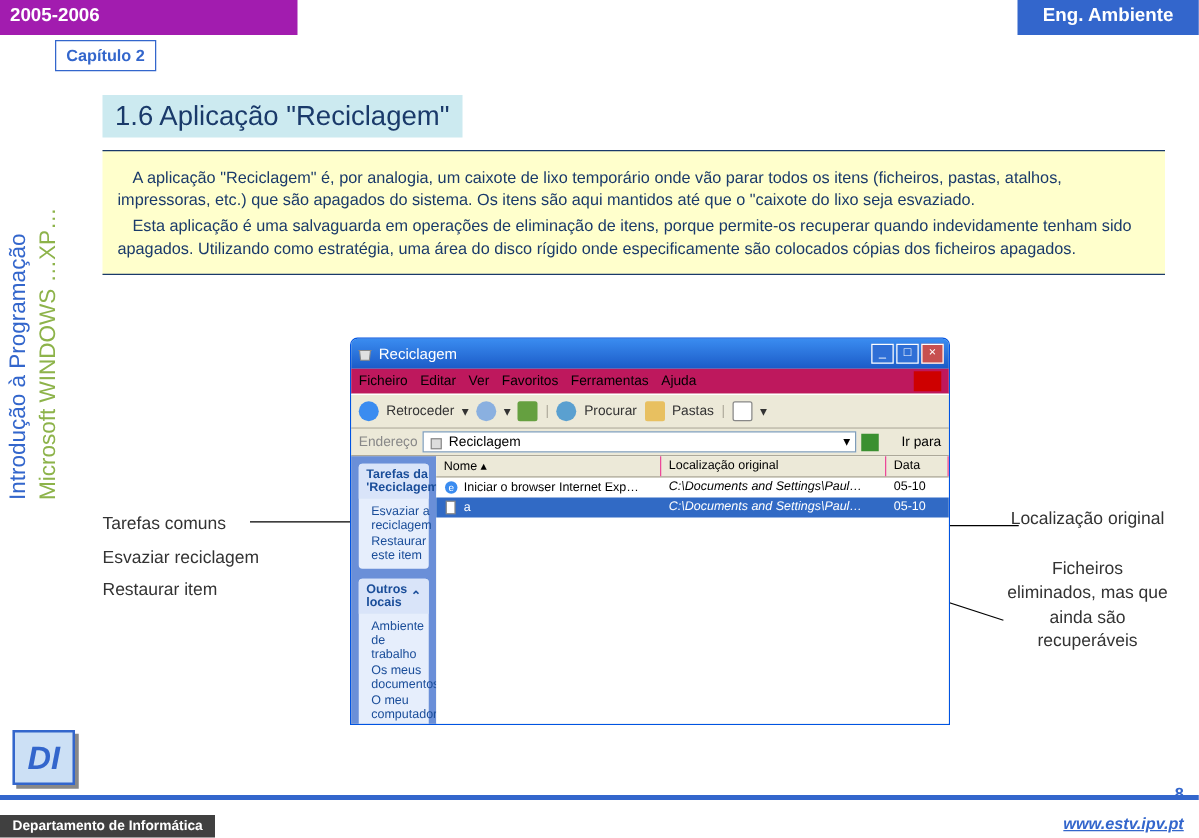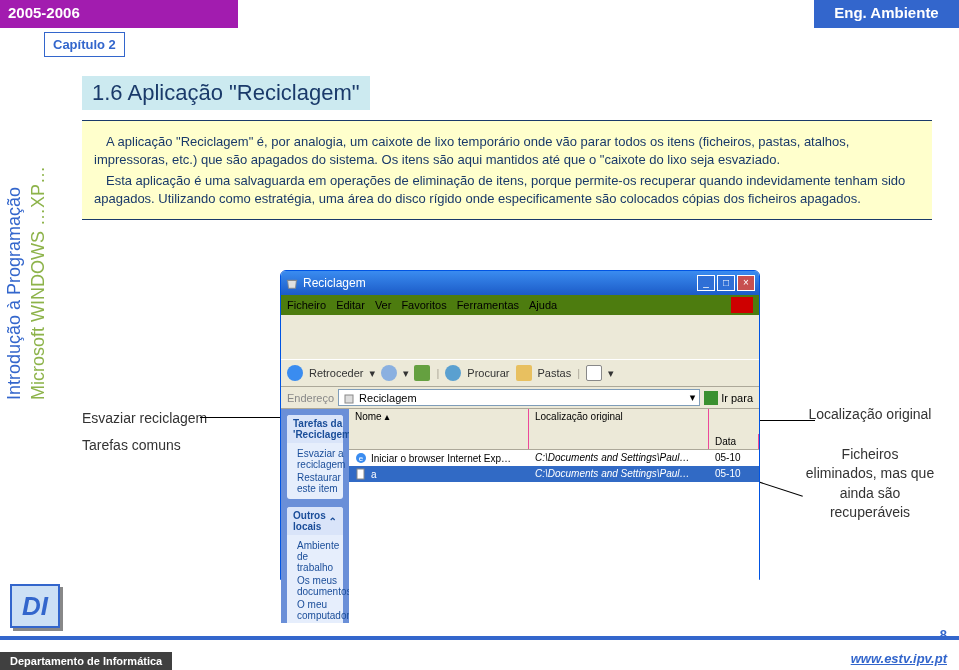--- a/index.html
+++ b/index.html
@@ -19,28 +19,28 @@
 .left-labels { position: absolute; left: 82px; top: 405px; font-size: 14px; color: #333; line-height: 1.9; }
 .right-labels { position: absolute; right: 24px; top: 405px; font-size: 14px; color: #333; line-height: 1.4; text-align: center; width: 130px; }
 
 
 .win { position: absolute; left: 280px; top: 270px; width: 480px; height: 310px; border: 1px solid #0054e3; border-radius: 6px 6px 0 0; background: #ece9d8; font-size: 11px; }
 .win-titlebar { height: 24px; background: linear-gradient(#3a8cf0,#1c5bc7); color: #fff; display: flex; align-items: center; padding: 0 4px; border-radius: 5px 5px 0 0; }
 .win-titlebar .ticon { width: 14px; height: 14px; margin-right: 4px; }
 .win-titlebar .ttitle { flex: 1; font-size: 12px; }
 .win-titlebar .ctrl { width: 18px; height: 16px; background: #c75050; border: 1px solid #fff; margin-left: 2px; text-align: center; color: #fff; font-size: 10px; line-height: 14px; }
 .win-titlebar .ctrl.min, .win-titlebar .ctrl.max { background: #2f6fd6; }
-.win-menu { height: 20px; background: #4d7c0f; display: flex; align-items: center; gap: 10px; padding: 0 6px; color: #000; font-size: 11px; }
+.win-menu { height: 20px; background: #be185d; display: flex; align-items: center; gap: 10px; padding: 0 6px; color: #000; font-size: 11px; }
 .win-menu .logo { margin-left: auto; width: 22px; height: 16px; background: #ce0000; }
-.win-toolbar { height: 28px; background: #ece9d8; border-top: 1px solid #fff; border-bottom: 1px solid #aca899; display: flex; align-items: center; gap: 6px; padding: 0 6px; color: #333; margin-top: 44px; }
+.win-toolbar { height: 28px; background: #ece9d8; border-top: 1px solid #fff; border-bottom: 1px solid #aca899; display: flex; align-items: center; gap: 6px; padding: 0 6px; color: #333; }
 .win-toolbar .ic { width: 16px; height: 16px; border-radius: 50%; }
 .win-addr { height: 22px; background: #ece9d8; display: flex; align-items: center; padding: 0 6px; gap: 4px; border-bottom: 1px solid #aca899; }
 .win-addr .label { color: #888; }
 .win-addr .fld { flex: 1; height: 17px; background: #fff; border: 1px solid #7f9db9; padding: 0 4px; display: flex; align-items: center; gap: 4px; }
-.win-addr .go { color: #000; display: flex; align-items: center; gap: 3px; }
+.win-addr .go { color: #000; display: flex; align-items: center; gap: 18px; }
 .win-body { display: flex; height: calc(100% - 94px); }
 .win-side { width: 180px; background: #6a8fd8; padding: 6px; color: #1a3a6a; overflow: hidden; }
 .panel { background: #e6eefc; border-radius: 3px; margin-bottom: 8px; }
 .panel-hd { background: #d9e4f9; color: #1a4d99; padding: 3px 6px; display: flex; align-items: center; justify-content: space-between; font-weight: bold; font-size: 10px; border-radius: 3px 3px 0 0; }
 .panel-bd { padding: 4px 6px; font-size: 10px; color: #1a4d99; }
 .panel-bd div { display: flex; align-items: center; gap: 4px; padding: 1px 0; }
 .mini-ic { width: 12px; height: 12px; }
 .win-main { flex: 1; background: #fff; }
 .cols { display: flex; background: #ece9d8; border-bottom: 1px solid #aca899; font-size: 10px; }
 .cols div { padding: 2px 6px; border-right: 1px solid #ec4899; }
@@ -70,22 +70,23 @@
 <div class="vtext2">Microsoft WINDOWS …XP…</div>
 
 <div class="title-box">1.6 Aplicação "Reciclagem"</div>
 
 <div class="content-box">
   <p><span>A aplicação "Reciclagem" é, por analogia, um caixote de lixo temporário onde vão parar todos os itens (ficheiros, pastas, atalhos, impressoras, etc.) que são apagados do sistema. Os itens são aqui mantidos até que o "caixote do lixo seja esvaziado.</span></p>
   <p><span>Esta aplicação é uma salvaguarda em operações de eliminação de itens, porque permite-os recuperar quando indevidamente tenham sido apagados. Utilizando como estratégia, uma área do disco rígido onde especificamente são colocados cópias dos ficheiros apagados.</span></p>
 </div>
 
 <div class="left-labels">
+  <div>Tarefas comuns</div>
   <div>Esvaziar reciclagem</div>
-  <div>Tarefas comuns</div>
+  <div>Restaurar item</div>
 </div>
 
 <div class="right-labels">
   <div style="margin-bottom:20px;">Localização original</div>
   <div>Ficheiros eliminados, mas que ainda são recuperáveis</div>
 </div>
 
 <div class="anno-line" style="left:200px; top:417px; width:80px;"></div>
 <div class="anno-dot" style="left:290px; top:415px;"></div>
 <div class="anno-line" style="left:755px; top:420px; width:60px;"></div>
@@ -189,21 +190,21 @@
             </div>
           <div></div>
         </div>
       </div>
 
     </div>
     <div class="win-main">
       <div class="cols">
         <div style="width:180px;"><span>Nome</span> ▴</div>
         <div style="width:180px;">Localização original</div>
-        <div style="width:50px;margin-top:25px;">Data</div>
+        <div style="width:50px;">Data</div>
       </div>
       <div class="row">
         <div class="n">
             <svg class="mini-ic" viewBox="0 0 12 12">
               <circle cx="6" cy="6" r="5" fill="#3a8cf0"></circle>
               <text x="6" y="9" font-size="8" fill="#fff" text-anchor="middle">e</text>
             </svg>
             <span>Iniciar o browser Internet Exp…</span>
           </div>
         <div class="l">C:\Documents and Settings\Paul…</div>

